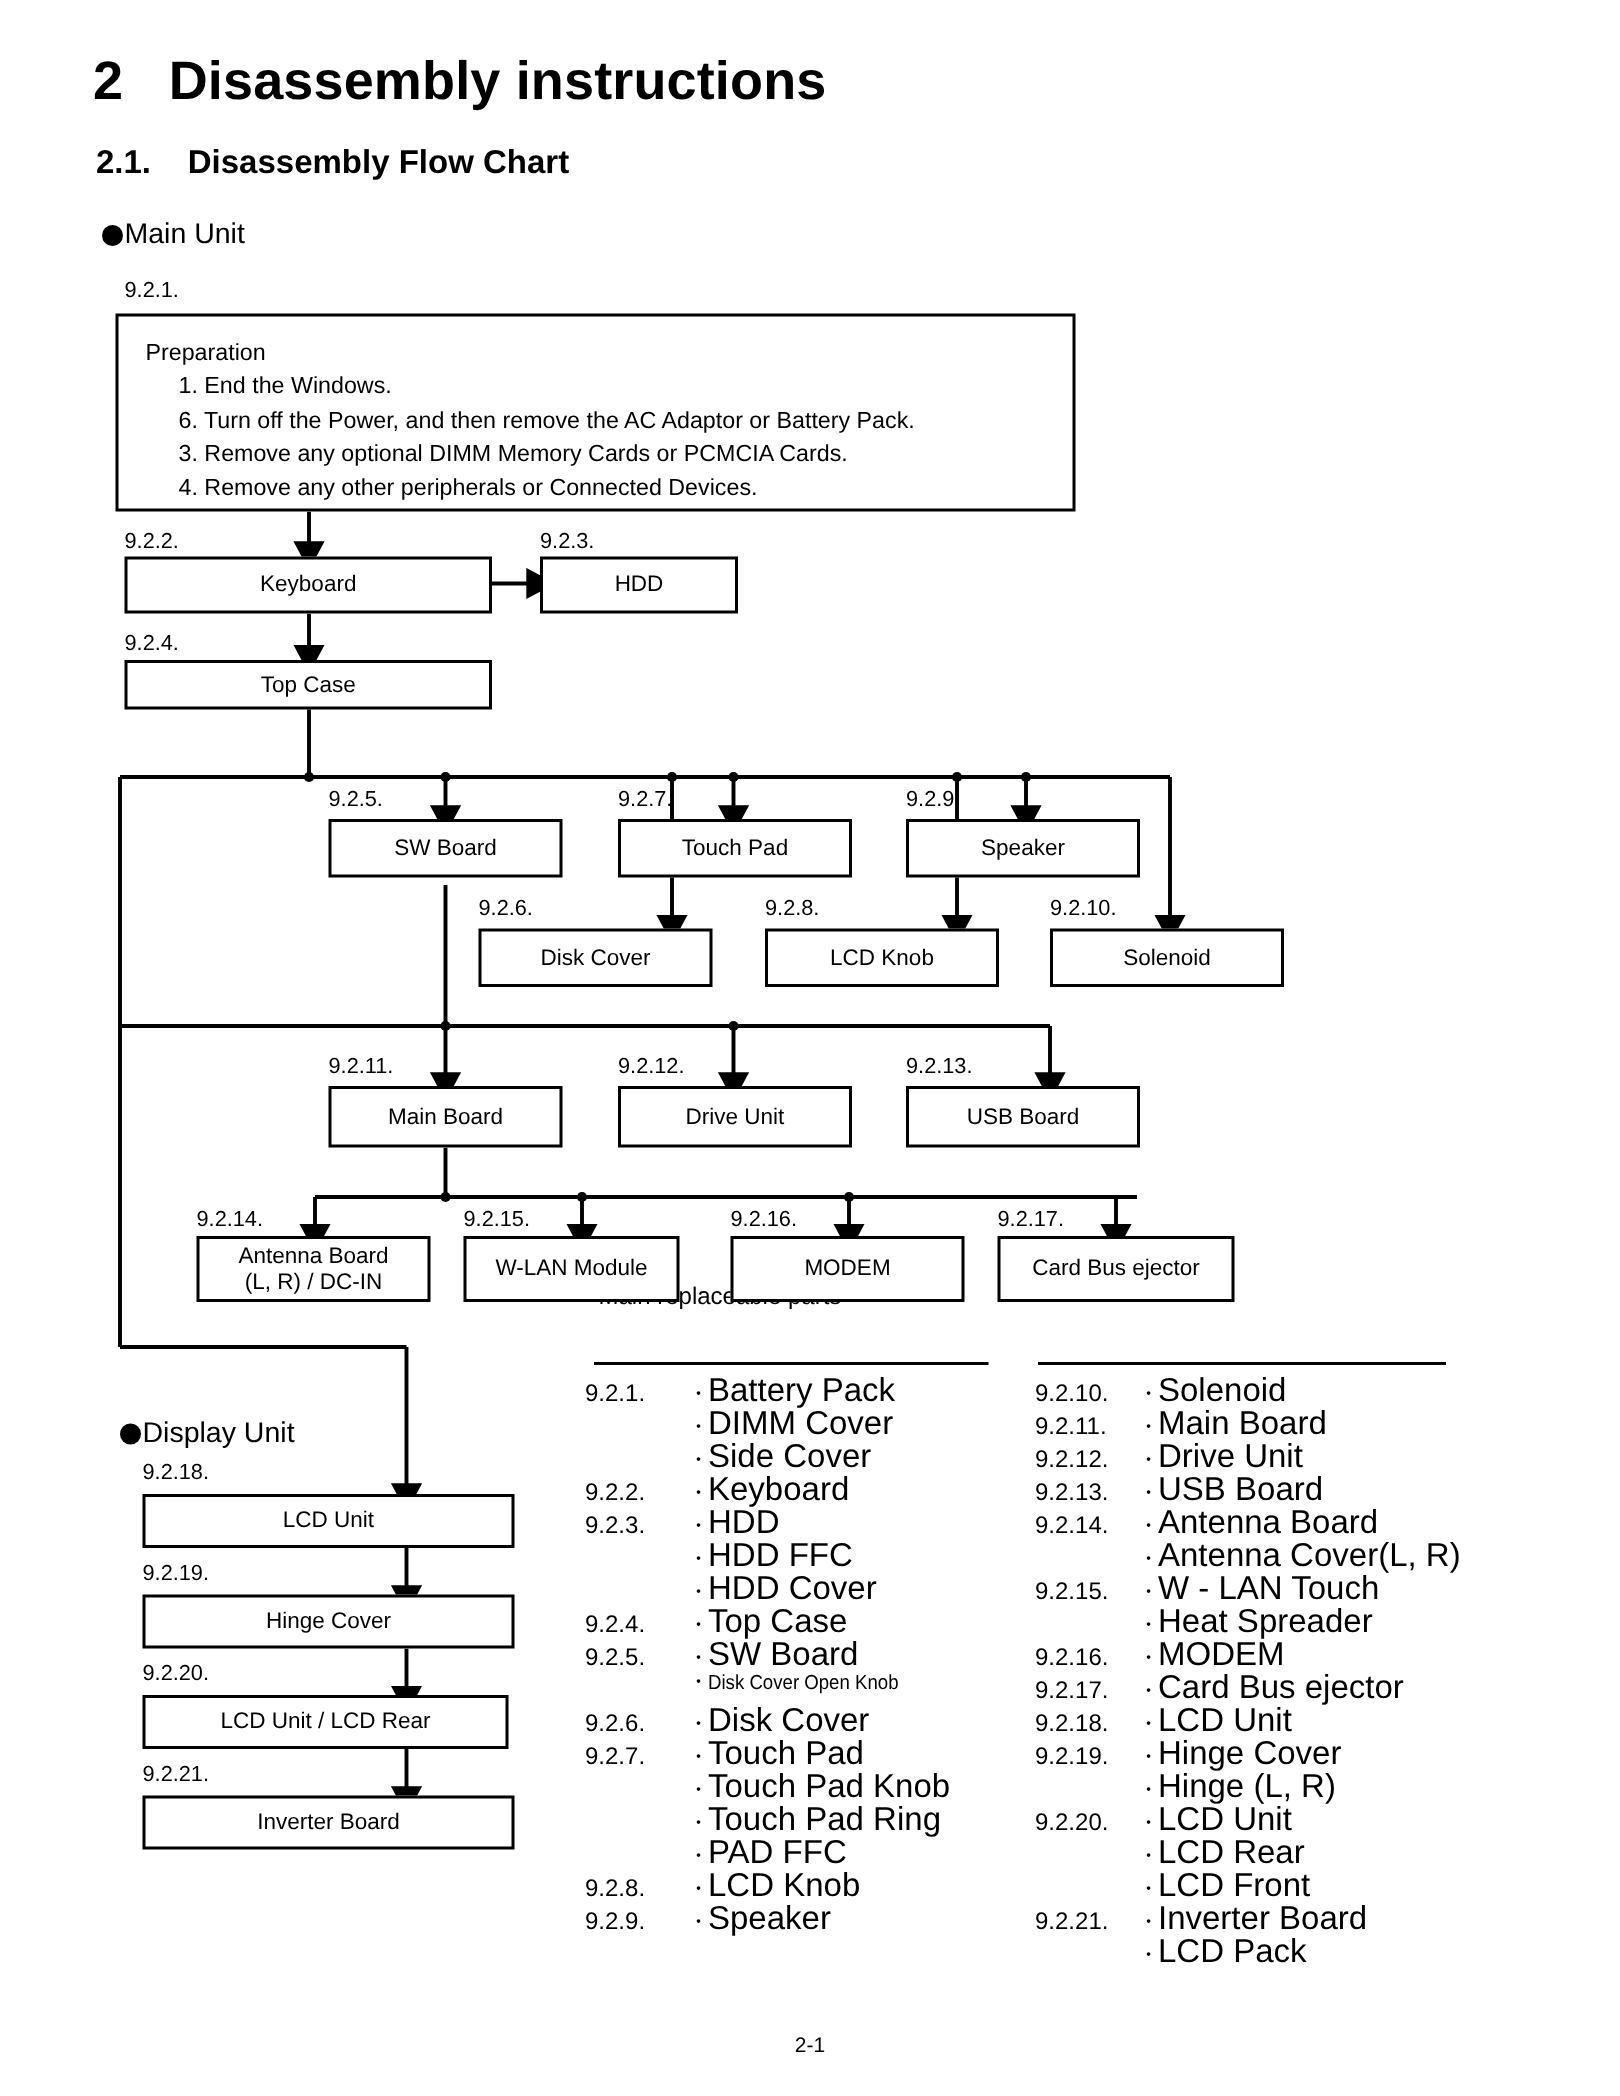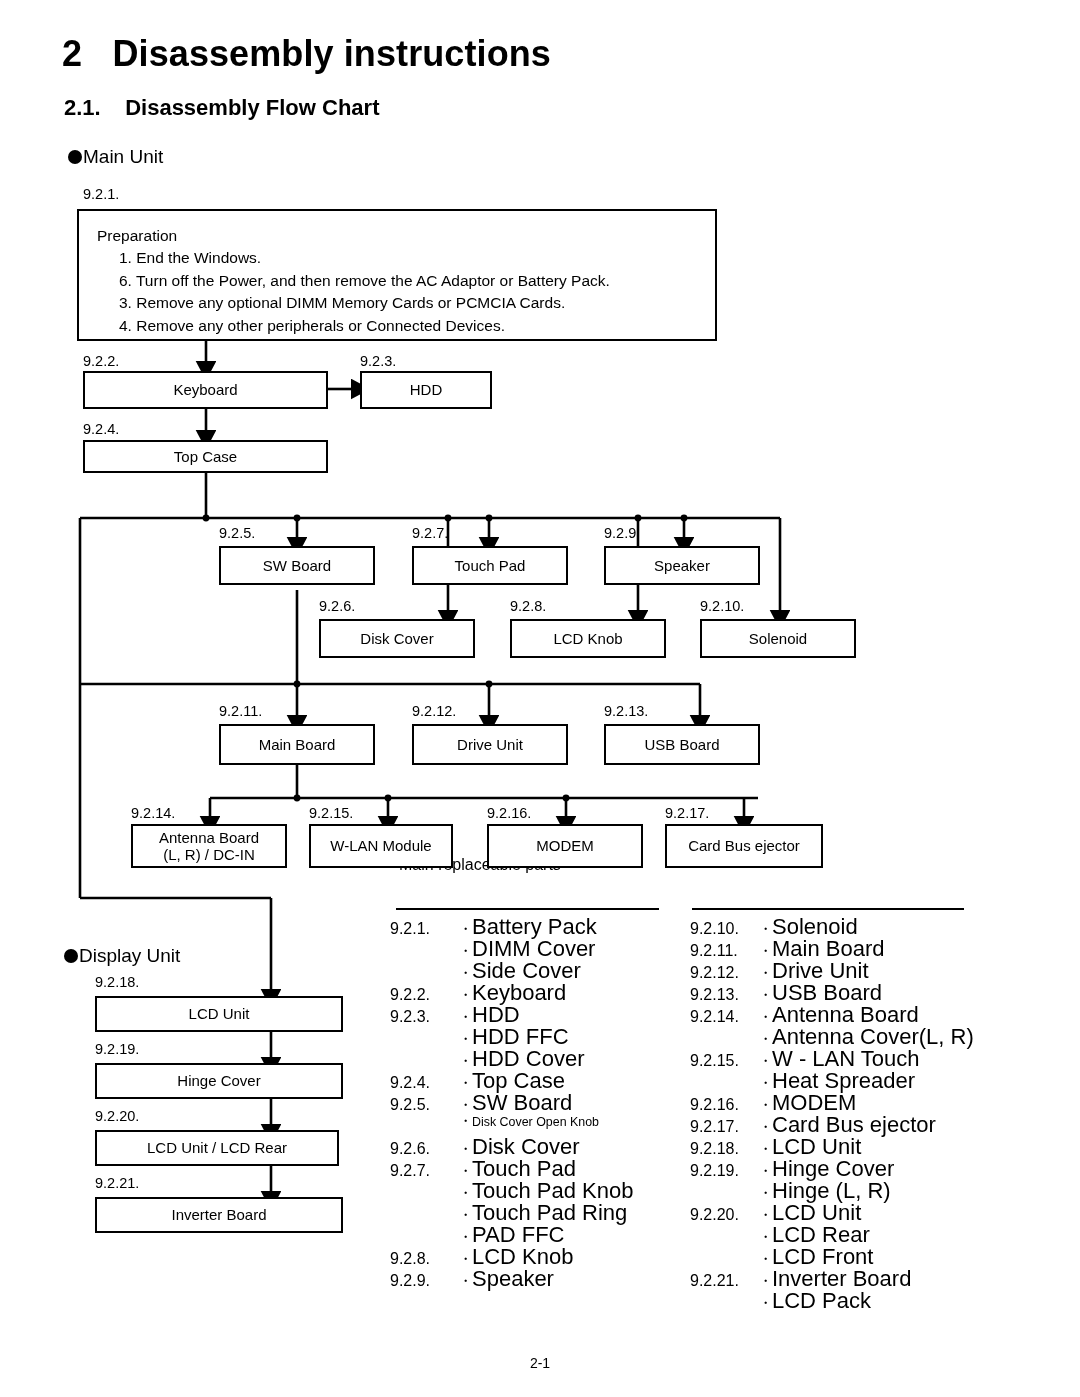--- a/index.html
+++ b/index.html
@@ -47,21 +47,21 @@
   }
   .unit-head .bullet {
     display: inline-block;
     width: 14px;
     height: 14px;
     border-radius: 50%;
     background: #000;
     margin-right: 1px;
   }
   #mainunit-head { left: 68px; top: 146px; }
-  #displayunit-head { left: 64px; top: 945px; }
+  #displayunit-head { left: 80px; top: 945px; }
 
   
   .box {
     position: absolute;
     border: 2px solid #000;
     background: #fff;
     box-sizing: border-box;
     display: flex;
     align-items: center;
     justify-content: center;

